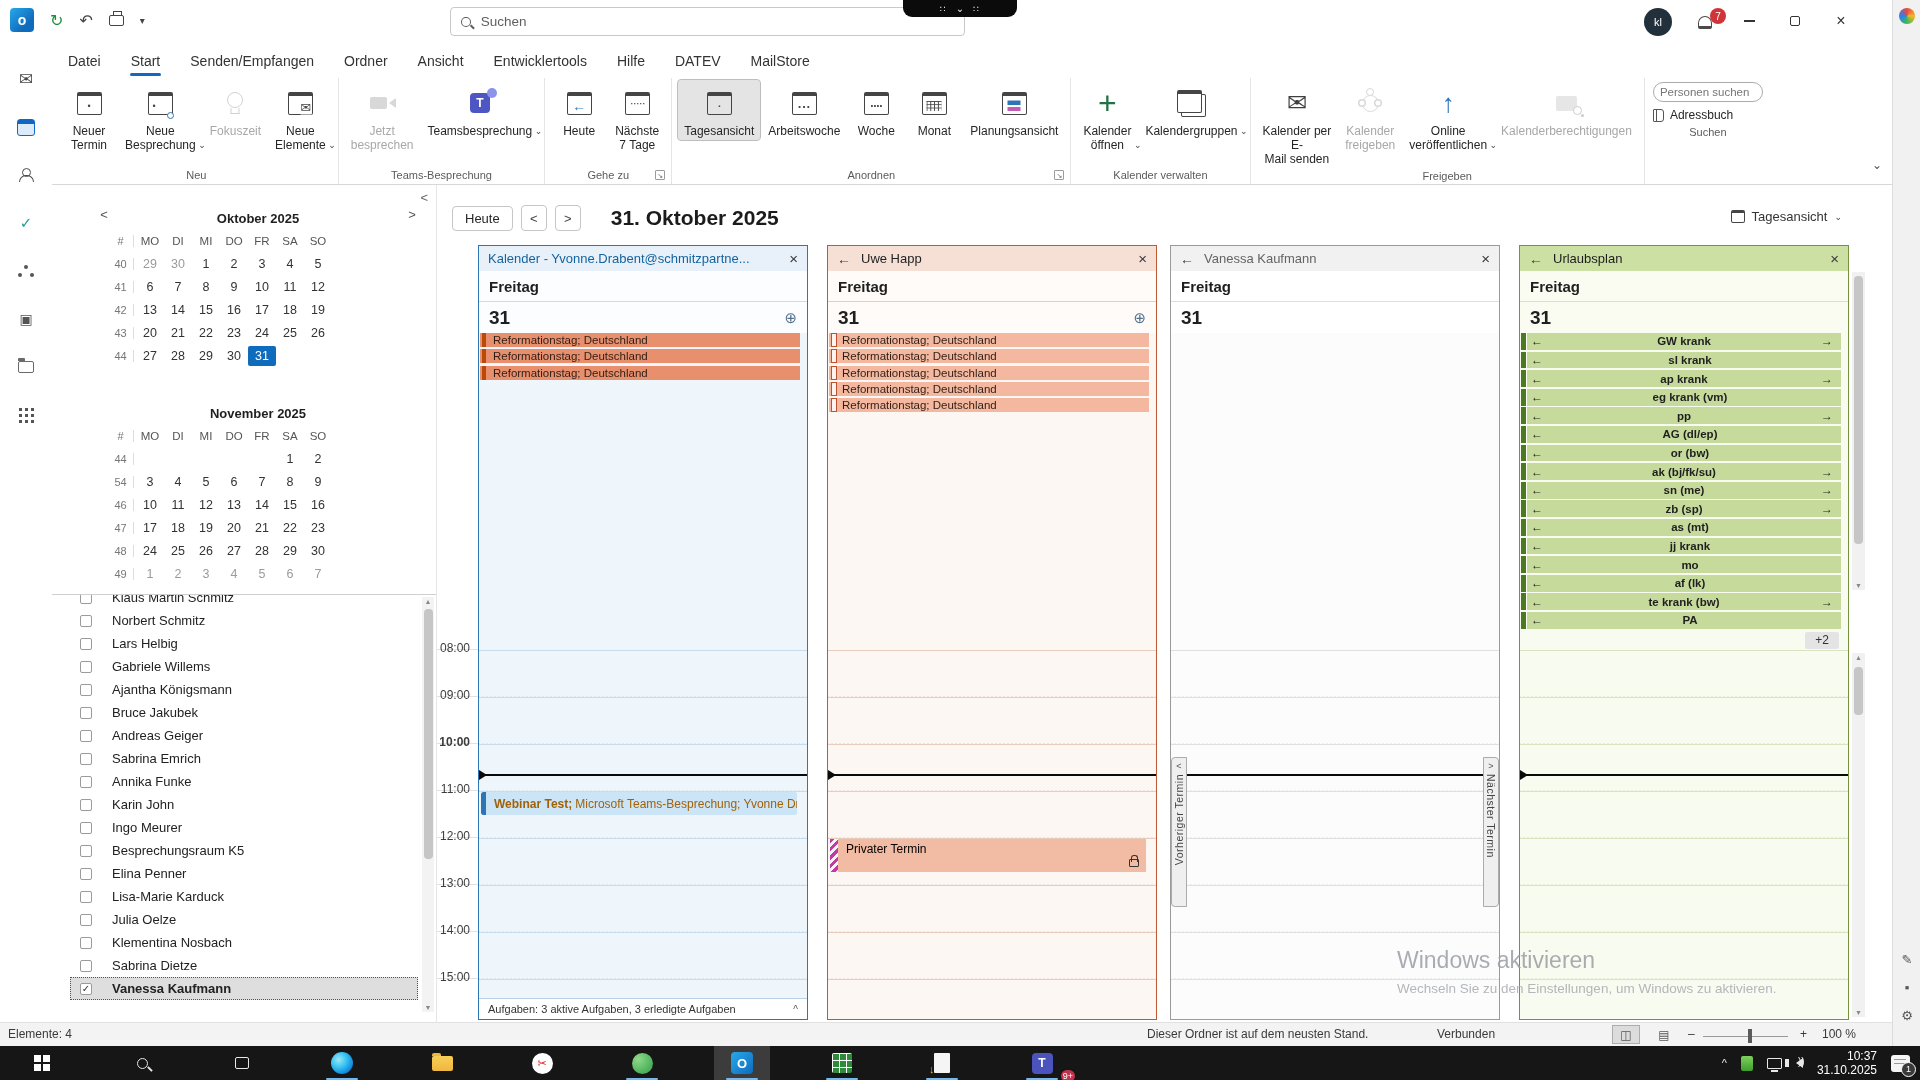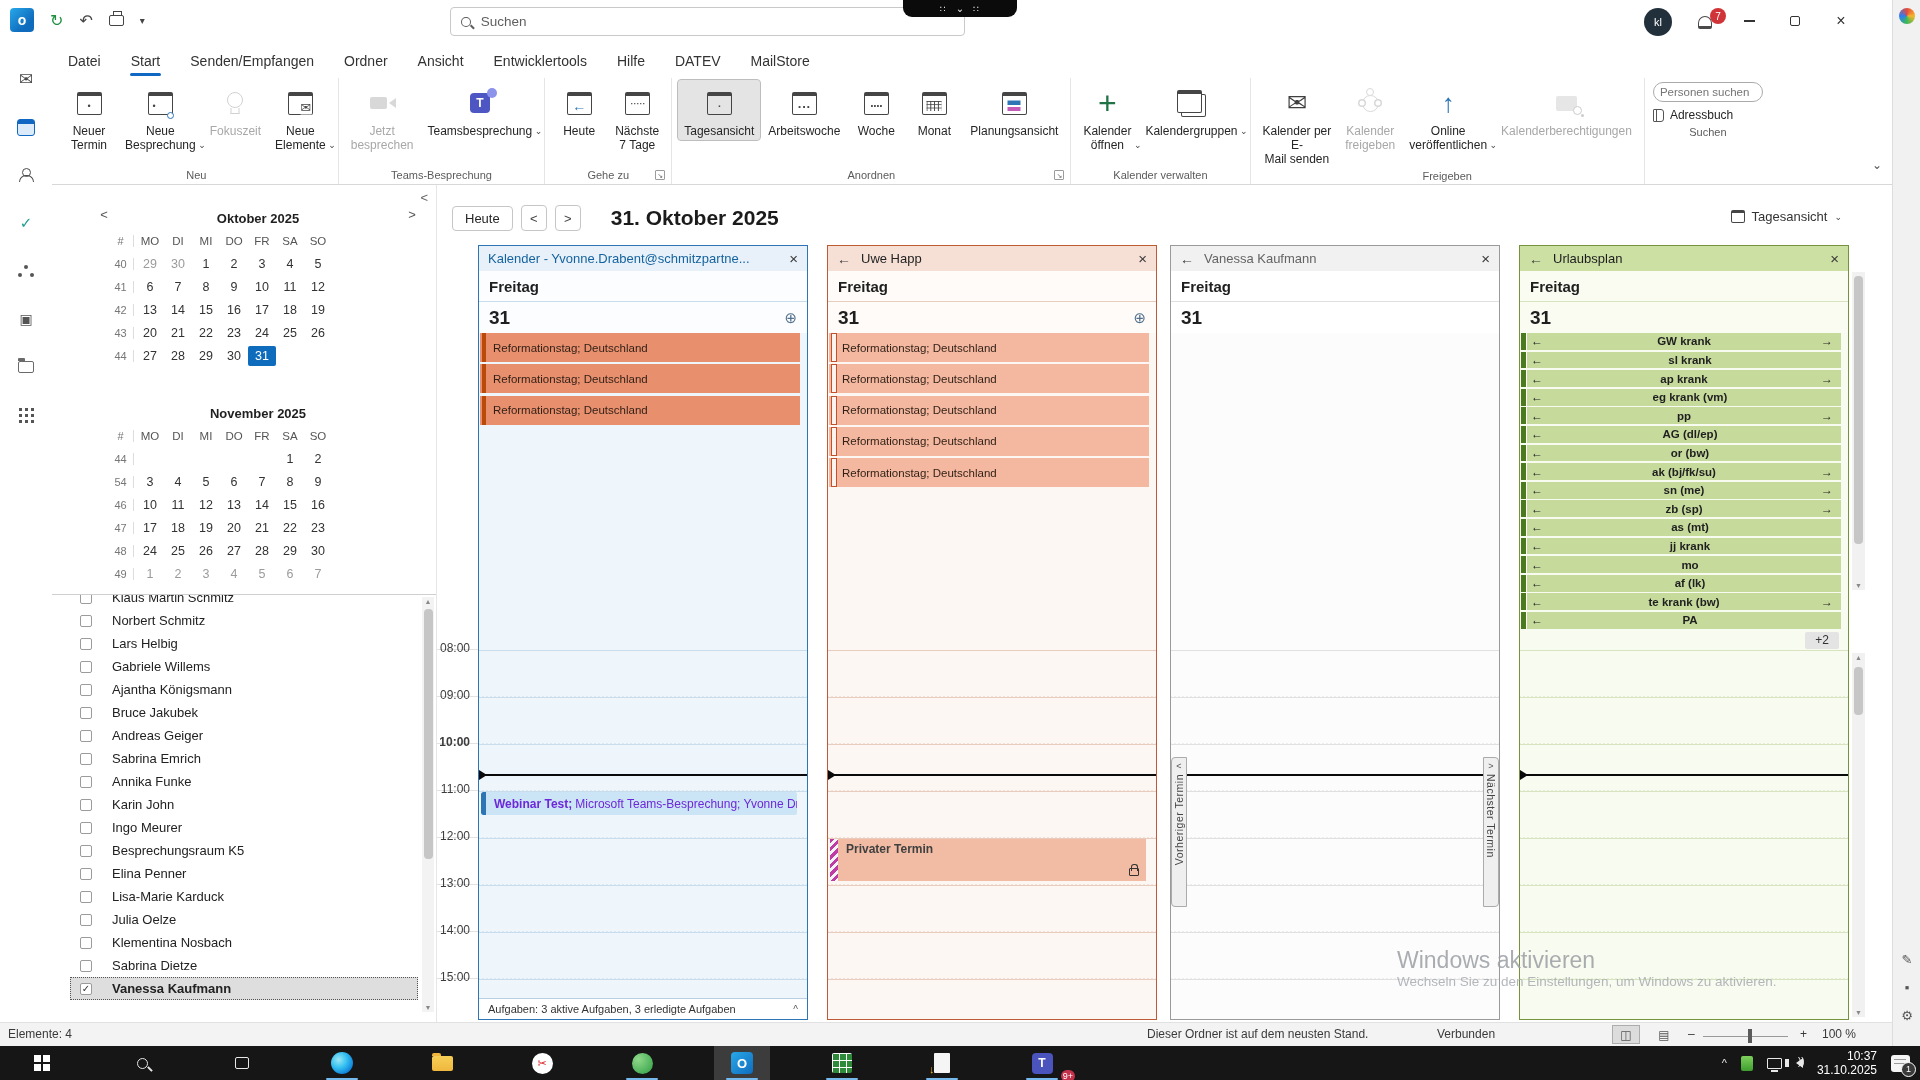--- a/index.html
+++ b/index.html
@@ -148,51 +148,51 @@
   .chead .t{white-space:nowrap;overflow:hidden;flex:1}
   .c2 .chead .t,.c4 .chead .t{font-weight:normal}
   .chead .x{color:#3A3A3A;font-size:15px}
   .chead .bk{color:#3A3A3A;font-size:14px}
   .cday{height:31px;background:var(--day);border-bottom:1px solid var(--ln);display:flex;align-items:center;padding:0 10px;font-weight:bold;font-size:15px;color:#1F1F1F}
   .cdate{height:31px;background:var(--day);display:flex;align-items:center;padding:0 10px;font-weight:bold;font-size:19px;color:#1F1F1F;position:relative}
   .pin{position:absolute;right:10px;font-size:15px;font-weight:normal;color:#53718C}
   .cfill{position:absolute;left:0;right:0;top:87px;bottom:0;background:var(--tint)}
   .glines{position:absolute;left:0;right:0;top:404px;bottom:0;background-color:var(--tint);background-image:linear-gradient(to bottom,var(--ln) 0 1px,transparent 1px),radial-gradient(circle,var(--ln) 0 .8px,transparent 1px);background-size:100% 47px,4px 47px;background-position:0 0,2px 23.5px}
   .allday{position:absolute;left:1px;right:7px;top:87px;display:flex;flex-direction:column}
-  .hol{height:29px;margin-bottom:2.3px;background:var(--evbg);display:flex;align-items:center;font-size:11.5px;color:#2F1F16;position:relative;padding-left:13px}
+  .hol{height:14px;margin-bottom:2.3px;background:var(--evbg);display:flex;align-items:center;font-size:11.5px;color:#2F1F16;position:relative;padding-left:13px}
   .c1 .hol{--evbg:#E88F6D}.c1 .hol::before{content:"";position:absolute;left:2px;top:0;bottom:0;width:4px;background:#B94A0A}
   .c2 .hol{--evbg:#F3B89F}.c2 .hol::before{content:"";position:absolute;left:2px;top:0;bottom:0;width:4px;background:#FDF3EE;border:1px solid #BF512B}
   .uitem{height:16.8px;margin-bottom:1.8px;background:#C6DA9C;display:flex;align-items:center;font-size:11.5px;font-weight:bold;color:#1F1F1F;position:relative;padding:0 8px 0 10px}
   .uitem::before{content:"";position:absolute;left:0;top:0;bottom:0;width:5px;background:#4C7A1F;border-right:1.5px solid #fff}
   .uitem .la{font-weight:normal;font-size:12px;margin-right:4px}
   .uitem .lbl{flex:1;text-align:center}
   .uitem .ra{font-weight:normal;font-size:12px}
   .more{position:absolute;right:9px;top:386px;background:#E4E4E4;border-radius:2px;font-size:12px;color:#333;padding:0 10px;height:17px;line-height:17px}
   .now{position:absolute;left:0;right:0;top:528px;border-top:2px solid #0A0A0A;z-index:5}
   .now::before{content:"";position:absolute;left:0;top:-6px;border-left:8px solid #0A0A0A;border-top:5px solid transparent;border-bottom:5px solid transparent}
-  .evweb{position:absolute;left:2px;right:10px;top:546px;height:23px;background:#CBE4F6;border-radius:2px;display:flex;align-items:center;font-size:12px;color:#6d28d9;padding-left:13px;white-space:nowrap;overflow:hidden}
+  .evweb{position:absolute;left:2px;right:10px;top:546px;height:23px;background:#CBE4F6;border-radius:2px;display:flex;align-items:center;font-size:12px;color:#a16207;padding-left:13px;white-space:nowrap;overflow:hidden}
   .evweb::before{content:"";position:absolute;left:0;top:0;bottom:0;width:5px;background:#2E75B6;border-radius:2px 0 0 2px}
   .evweb b{margin-right:3px}
-  .evpriv{position:absolute;left:2px;right:10px;top:593px;height:42px;background:#F2BCA4;padding:3px 6px 0 16px;font-size:12px;font-weight:bold;color:#404040}
+  .evpriv{position:absolute;left:2px;right:10px;top:593px;height:33px;background:#F2BCA4;padding:3px 6px 0 16px;font-size:12px;font-weight:normal;color:#000000}
   .evpriv::before{content:"";position:absolute;left:0;top:0;bottom:0;width:8px;background:repeating-linear-gradient(135deg,#C03CA5 0 3px,#F5F5F5 3px 6px)}
   .lock{position:absolute;right:7px;bottom:5px;width:10px;height:8px;border:1.4px solid #333;border-radius:1px}
   .lock::before{content:"";position:absolute;left:1.2px;top:-5.5px;width:5px;height:6px;border:1.4px solid #333;border-bottom:none;border-radius:3px 3px 0 0}
   .cfooter{position:absolute;left:0;right:0;bottom:0;height:21px;background:#fff;border-top:1px solid #B9CFE4;display:flex;align-items:center;font-size:11px;color:#333;padding:0 9px}
   .cfooter .exp{margin-left:auto;font-size:10px;color:#555}
   .vtab{position:absolute;width:16px;top:572px;height:150px;background:#EFEFEF;border:1px solid #ABABAB;display:flex;flex-direction:column;align-items:center;font-size:10.5px;color:#444;z-index:6;padding-top:3px}
   .vt-prev{left:734px;border-radius:4px 0 0 4px}
   .vt-next{left:1046px;border-radius:0 4px 4px 0}
   .vtab .chv{font-size:9px;color:#555;margin-bottom:3px}
   .vtab .vtxt{writing-mode:vertical-rl;letter-spacing:.5px}
   .vt-prev .vtxt{transform:rotate(180deg)}
   .sb-allday{position:absolute;left:1415px;top:87px;width:13px;height:318px;background:#F1F1F1}
   .sb-grid{position:absolute;left:1415px;top:468px;width:13px;height:364px;background:#F1F1F1}
   .wm{position:absolute;left:960px;top:762px;color:#9B9FA4;opacity:.85}
   .wm .l1{font-size:23px}
-  .wm .l2{font-size:13.5px;color:#A7ABB0}
+  .wm .l2{font-size:13.5px;margin-top:7px;color:#A7ABB0}
 
   
   .statusbar{position:absolute;left:0;bottom:34px;width:1892px;height:24px;background:#F3F3F3;border-top:1px solid #E1E1E1;font-size:12px;color:#3A3A3A}
   .st-left{position:absolute;left:8px;top:4px}
   .st-folder{position:absolute;left:1147px;top:4px}
   .st-conn{position:absolute;left:1437px;top:4px}
   .st-ic{position:absolute;top:2px;width:28px;height:19px;display:flex;align-items:center;justify-content:center;font-size:12px;color:#555}
   .st-ic[data-on="1"]{background:#DCDCDC;border:1px solid #ADADAD}
   .zoom-minus{position:absolute;left:1688px;top:4px}
   .zoom-track{position:absolute;left:1703px;top:13px;width:85px;height:1px;background:#999}

